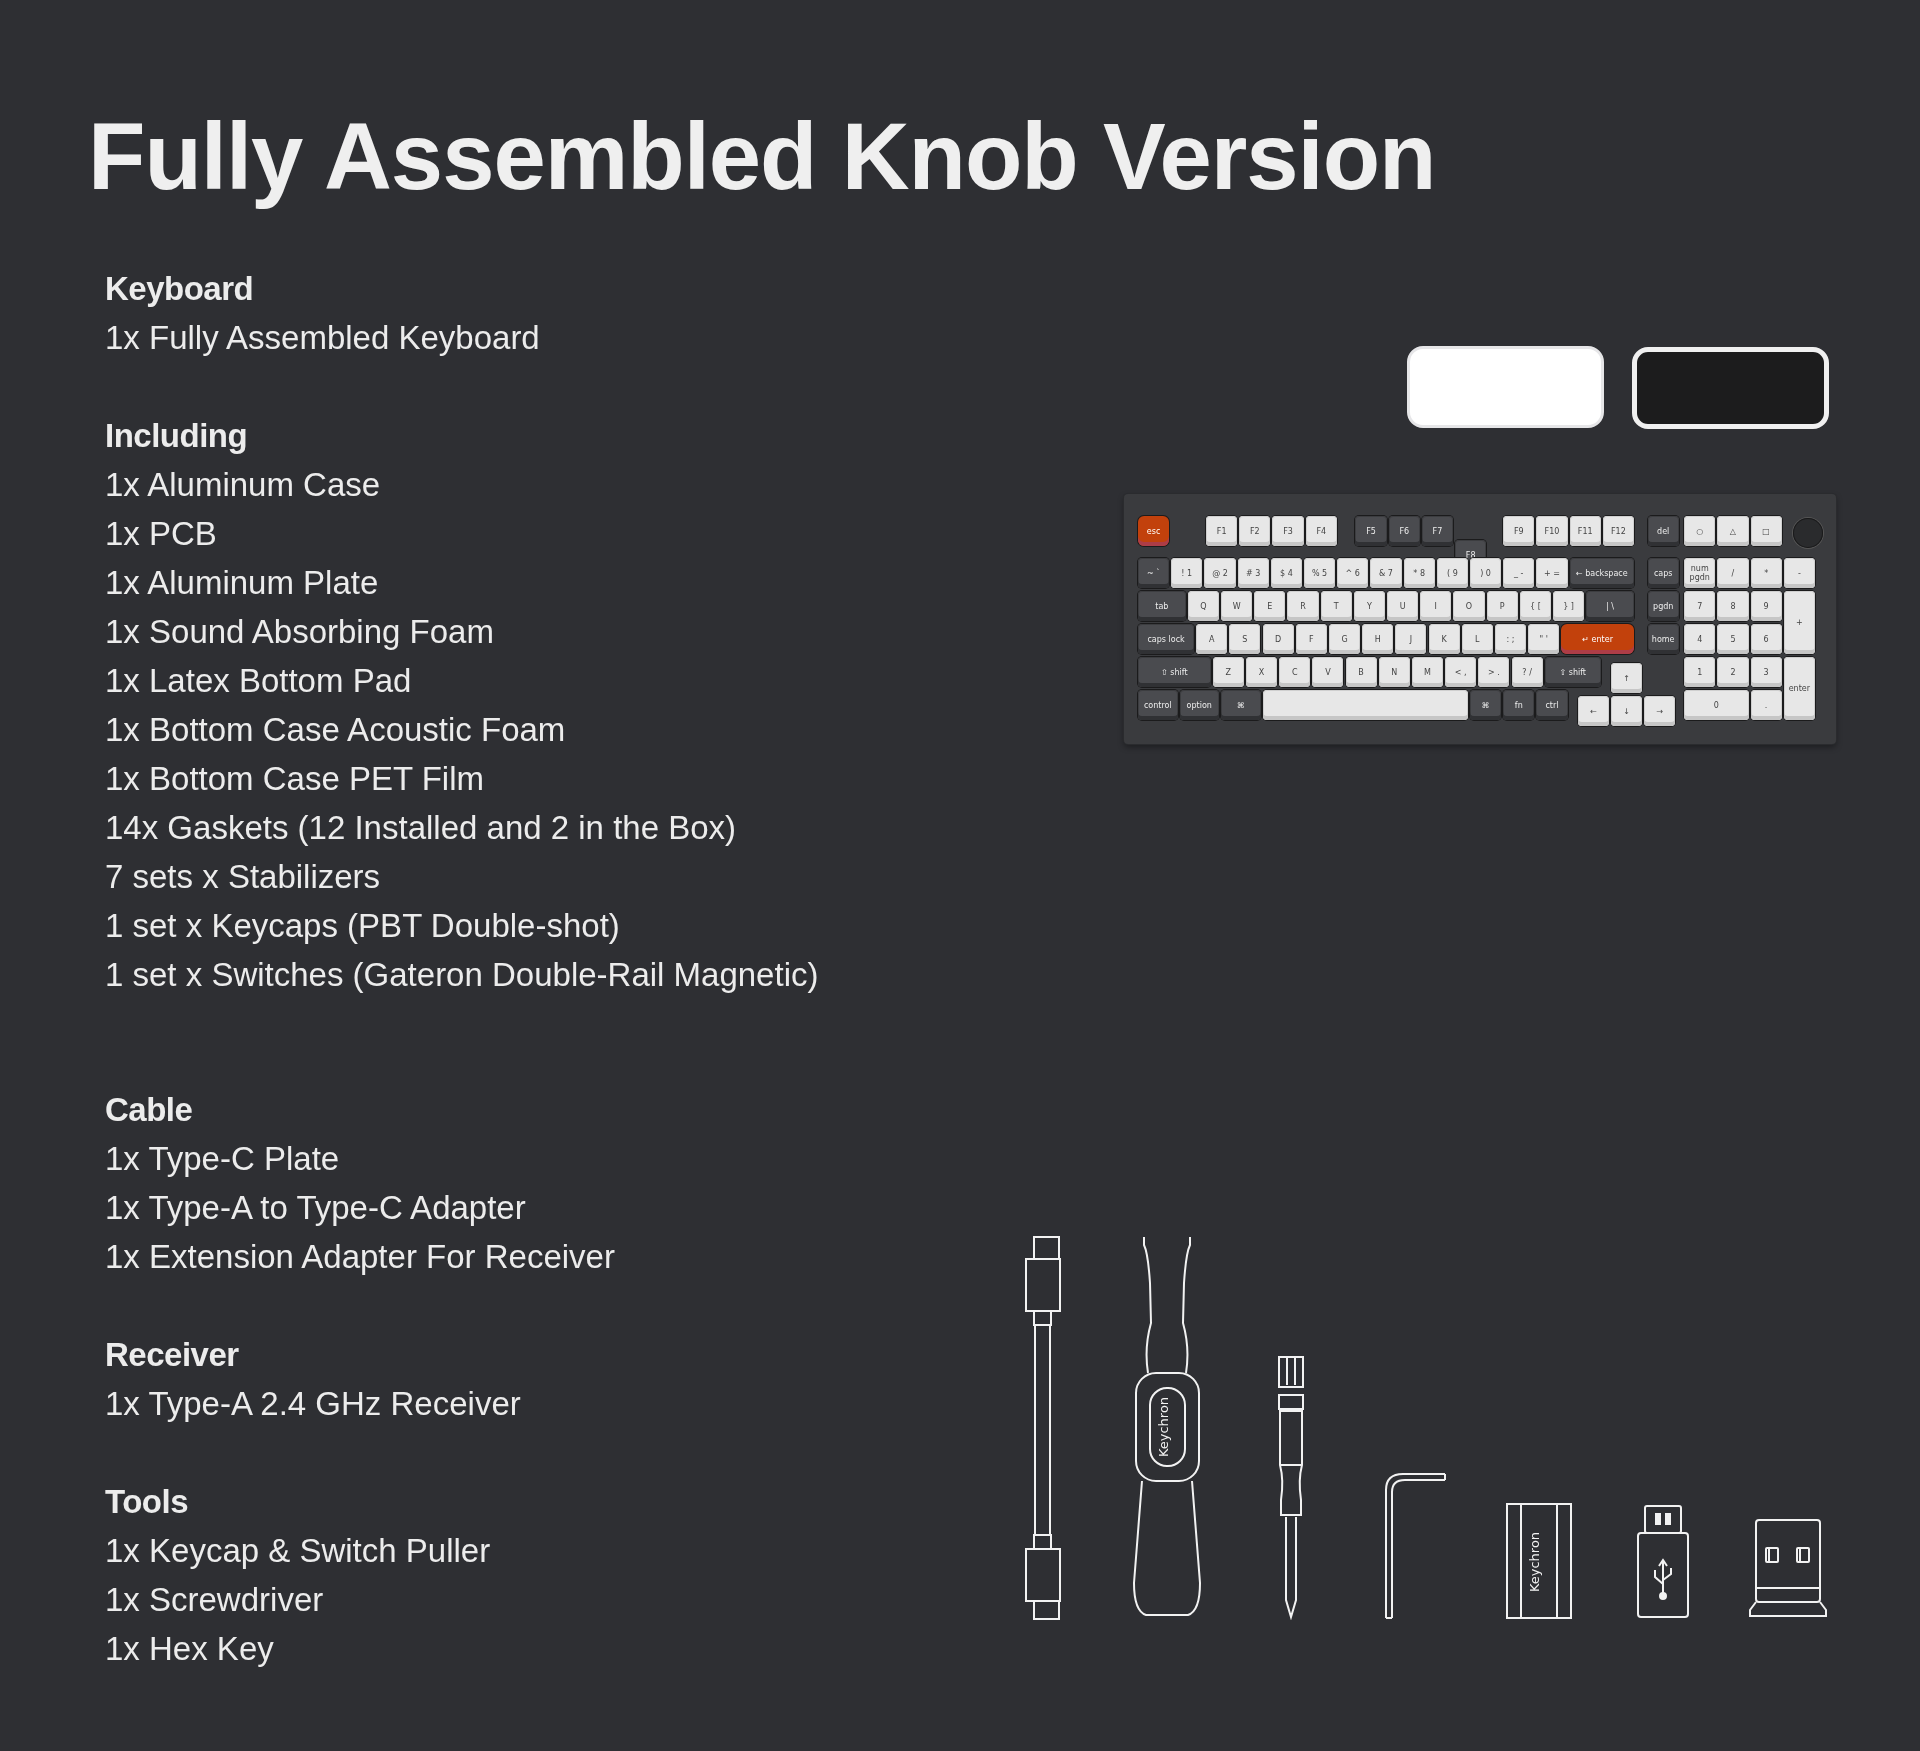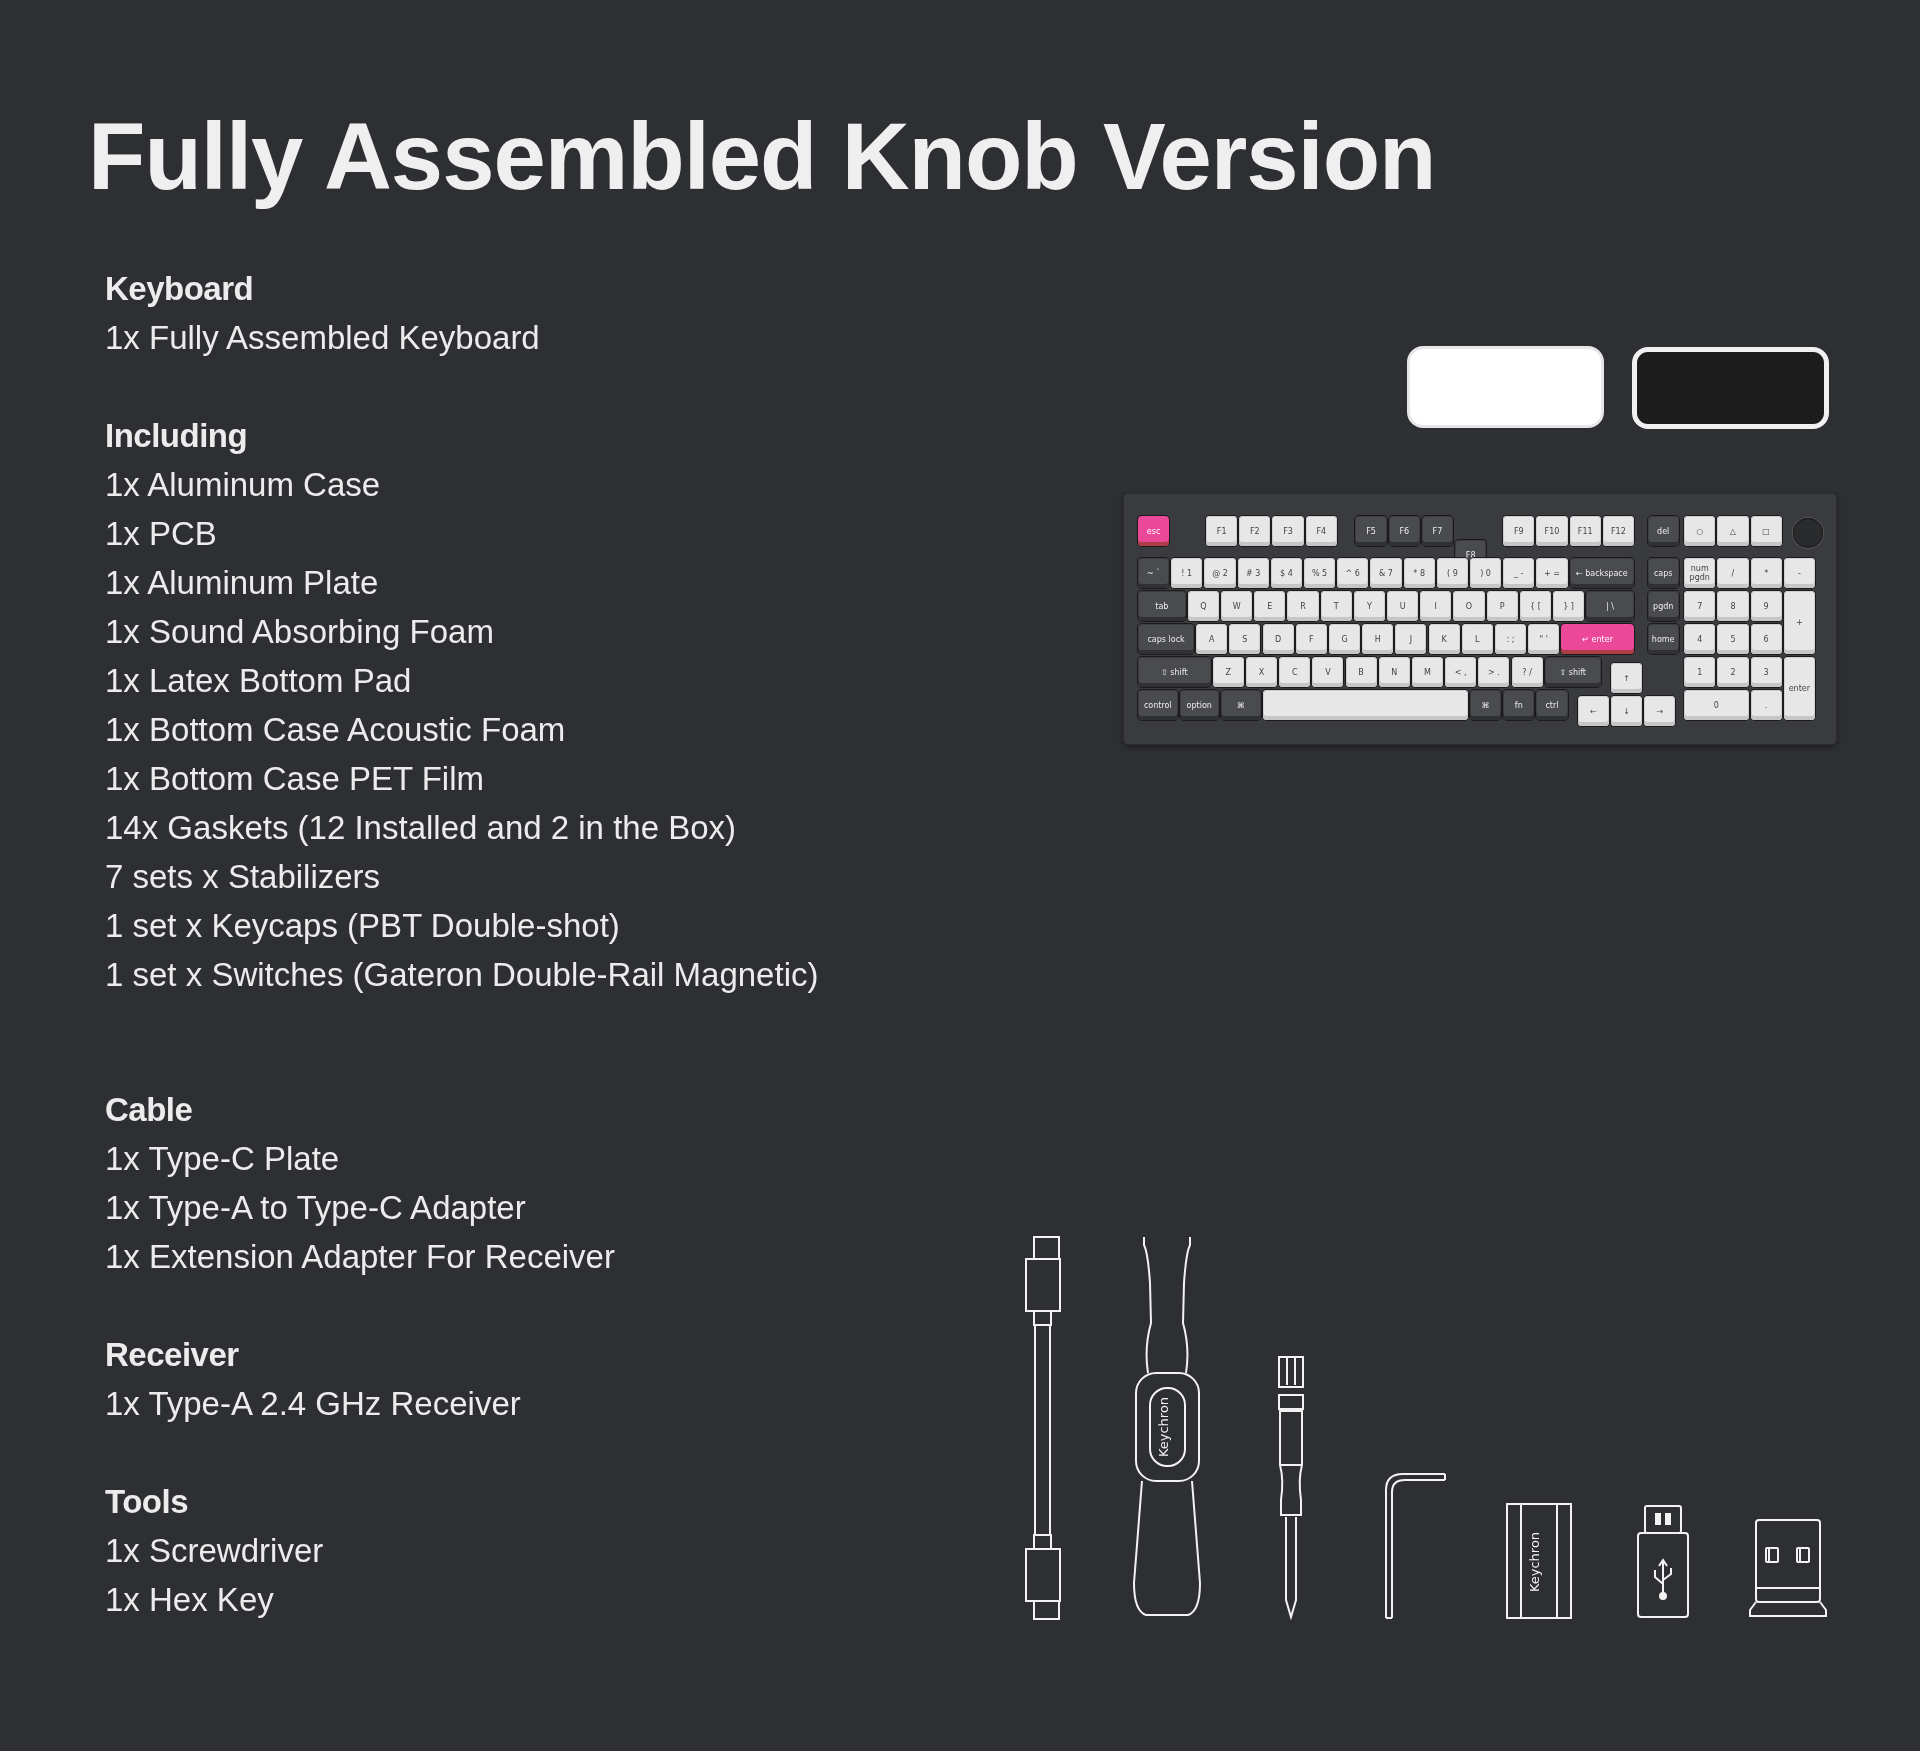--- a/index.html
+++ b/index.html
@@ -29,21 +29,21 @@
     position:absolute; left:1124px; top:494px; width:712px; height:250px;
     background:#3a3b3e; border-radius:4px; box-shadow:0 0 0 1px #2a2b2e, 0 3px 6px rgba(0,0,0,.4);
   }
   .key {
     position:absolute; box-sizing:border-box; border-radius:4px;
     font-size:8px; display:flex; align-items:center; justify-content:center; text-align:center;
     line-height:9px; font-family:"DejaVu Sans", sans-serif;
   }
   .key.l { background:#e7e7e7; color:#444; box-shadow: inset 0 -4px 0 #c6c6c6, inset 0 0 0 1px #cfcfcf, 0 0 0 1px #1b1b1c; }
   .key.d { background:#4a4b4f; color:#eee; box-shadow: inset 0 -4px 0 #303134, inset 0 0 0 1px #3c3d40, 0 0 0 1px #1b1b1c; }
-  .key.r { background:#ec4899; color:#fff; box-shadow: inset 0 -4px 0 #ad3d47, 0 0 0 1px #1b1b1c; }
+  .key.r { background:#c2410c; color:#fff; box-shadow: inset 0 -4px 0 #ad3d47, 0 0 0 1px #1b1b1c; border-radius: 6px; }
   .knob { position:absolute; left:1793px; top:518px; width:30px; height:30px; border-radius:50%;
     background:#2a2b2d; box-shadow: inset 0 0 0 1px #1a1a1b, 0 0 0 1px #555; }
 
   .tool { position:absolute; }
   .tool svg { display:block; }
 </style>
 </head>
 <body>
 
 <div class="title">Fully Assembled Knob Version</div>
@@ -69,20 +69,21 @@
 <div class="list" id="list-bottom">
   <div class="head">Cable</div>
   <div class="item">1x Type-C Plate</div>
   <div class="item">1x Type-A to Type-C Adapter</div>
   <div class="item">1x Extension Adapter For Receiver</div>
   <div class="gap"></div>
   <div class="head">Receiver</div>
   <div class="item">1x Type-A 2.4 GHz Receiver</div>
   <div class="gap"></div>
   <div class="head">Tools</div>
+  <div class="item">1x Keycap &amp; Switch Puller</div>
   <div class="item">1x Screwdriver</div>
   <div class="item">1x Hex Key</div>
 </div>
 
 <div class="swatch white"></div>
 <div class="swatch black"></div>
 
 <div class="kb"></div>
 <div id="kb-keys">
     <div class="key r" style="left: 1138px; top: 516px; width: 31.2px; height: 30px;">esc</div>

